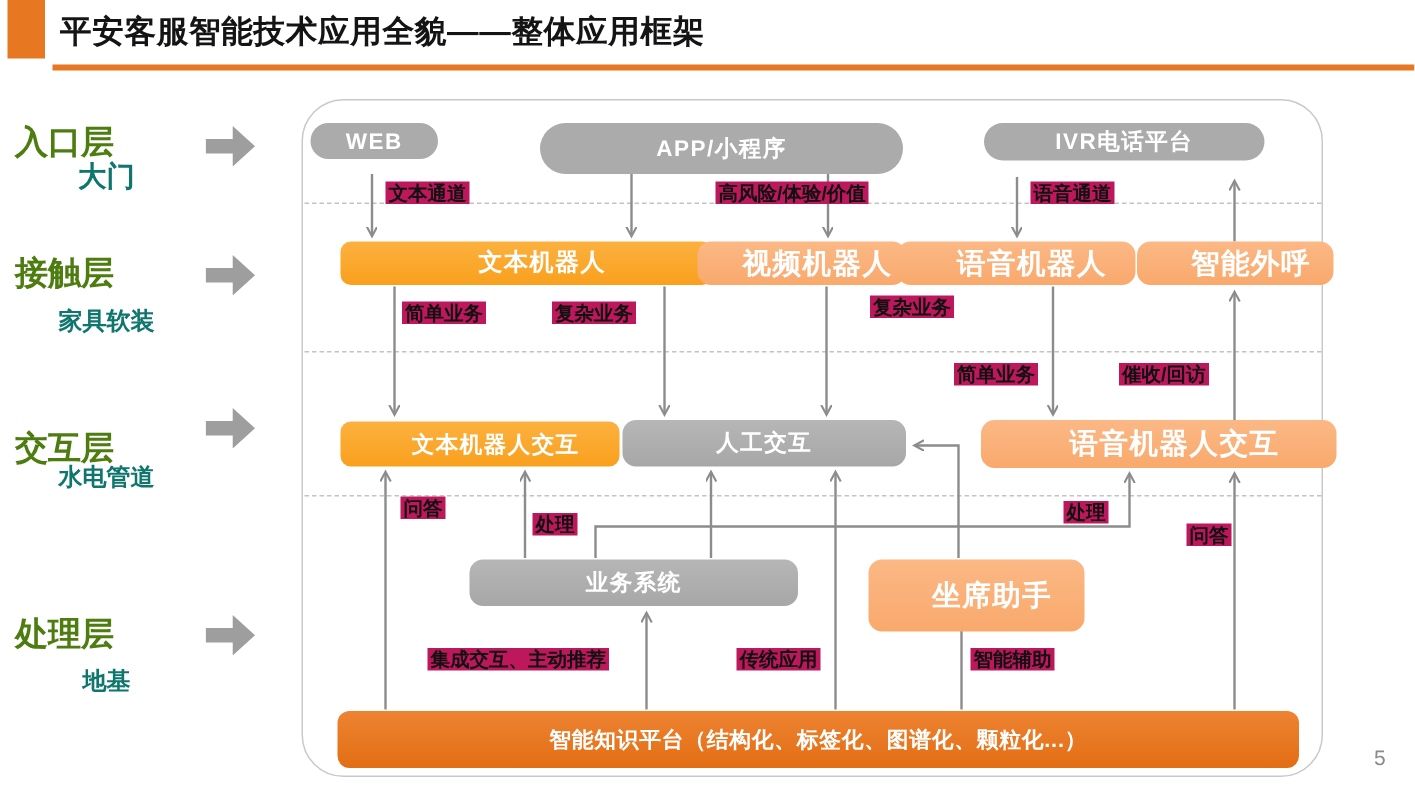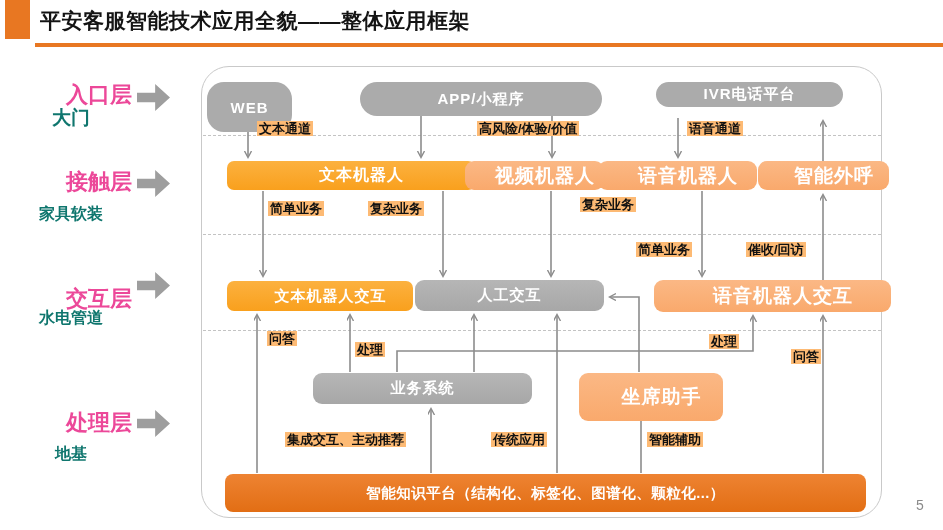--- a/index.html
+++ b/index.html
@@ -7,37 +7,37 @@
     width:943px;height:530px;position:relative;background:#ffffff;
     font-family:"Liberation Sans","DejaVu Sans",sans-serif;overflow:hidden;
   }
   .abs{position:absolute;}
   
   .title-block{left:5px;top:0;width:25px;height:39px;background:#E87722;}
   .page-title{left:40px;top:7px;font-size:21px;font-weight:bold;color:#141414;letter-spacing:.5px;white-space:nowrap;}
   .title-rule{left:35px;top:43px;width:908px;height:4px;background:#E87722;}
   .page-number{left:916px;top:497px;font-size:14px;color:#8a8a8a;}
   
-  .layer-label{left:10px;width:122px;text-align:right;font-weight:bold;color:#ec4899;font-size:22px;white-space:nowrap;}
+  .layer-label{left:10px;width:122px;text-align:left;font-weight:bold;color:#4d7c0f;font-size:22px;white-space:nowrap;}
   .layer-sub{left:10px;width:122px;text-align:center;font-weight:bold;color:#0f766e;white-space:nowrap;}
   .block-arrow{left:137px;width:33px;height:27px;background:#9E9E9E;
     clip-path:polygon(0 32%,55% 32%,55% 0,100% 50%,55% 100%,55% 68%,0 68%);}
   
   .frame{left:201px;top:66px;width:681px;height:452px;border:1.5px solid #c9c9c9;border-radius:28px;background:#fff;box-sizing:border-box;}
   .dash{height:0;border-top:1.5px dashed #c3c3c3;left:203px;width:678px;}
   
   .node{position:absolute;display:flex;align-items:center;justify-content:center;
         color:#fff;font-weight:bold;white-space:nowrap;letter-spacing:1px;}
   .pill{border-radius:17px;background:#ABABAB;font-size:15px;}
   .bright{border-radius:7px;background:linear-gradient(180deg,#FCB13F,#F9A01D);font-size:15px;padding-left:21px;}
   .lightO{border-radius:9px;background:linear-gradient(180deg,#FBB885,#F9A96C);font-size:19px;padding-left:21px;}
   .grayB{border-radius:9px;background:linear-gradient(180deg,#B6B6B6,#A7A7A7);font-size:15px;}
   .darkO{border-radius:8px;background:linear-gradient(180deg,#EE8332,#E26E14);font-size:14.5px;letter-spacing:.5px;}
   
-  .elabel{position:absolute;font-size:13px;font-weight:bold;color:#111;background:#fdba74;padding:0 2px;white-space:nowrap;line-height:15px;}
+  .elabel{position:absolute;font-size:13px;font-weight:bold;color:#111;background:#be185d;padding:0 2px;white-space:nowrap;line-height:15px;}
   svg.flow{position:absolute;left:0;top:0;}
 </style>
 </head>
 <body>
 
 <div class="abs title-block"></div>
 <div class="abs page-title">平安客服智能技术应用全貌——整体应用框架</div>
 <div class="abs title-rule"></div>
 <div class="abs page-number">5</div>
 
@@ -90,21 +90,21 @@
     <path d="M557,473 L557,315" marker-end="url(#ah)"></path>
 
     <path d="M431,473 L431,409" marker-end="url(#ah)"></path>
     <path d="M641,473 L641,409" marker-end="url(#ah)"></path>
 
     <path d="M397,372 L397,351 L753,351 L753,316" marker-end="url(#ah)"></path>
     <path d="M639,372 L639,297 L610,297" marker-end="url(#ah)"></path>
   </g>
 </svg>
 
-<div class="node pill" style="left:207px;top:82px;width:85px;height:50px;">WEB</div>
+<div class="node pill" style="left:207px;top:82px;width:85px;height:24px;">WEB</div>
 <div class="node pill" style="left:360px;top:82px;width:242px;height:34px;">APP/小程序</div>
 <div class="node pill" style="left:656px;top:82px;width:187px;height:25px;">IVR电话平台</div>
 
 <div class="node bright" style="left:227px;top:161px;width:227px;height:29px;font-size:16px;">文本机器人</div>
 <div class="node lightO" style="left:465px;top:161px;width:118px;height:29px;">视频机器人</div>
 <div class="node lightO" style="left:598px;top:161px;width:138px;height:29px;">语音机器人</div>
 <div class="node lightO" style="left:758px;top:161px;width:110px;height:29px;">智能外呼</div>
 
 <div class="node bright" style="left:227px;top:281px;width:165px;height:30px;">文本机器人交互</div>
 <div class="node grayB" style="left:415px;top:280px;width:189px;height:31px;">人工交互</div>

